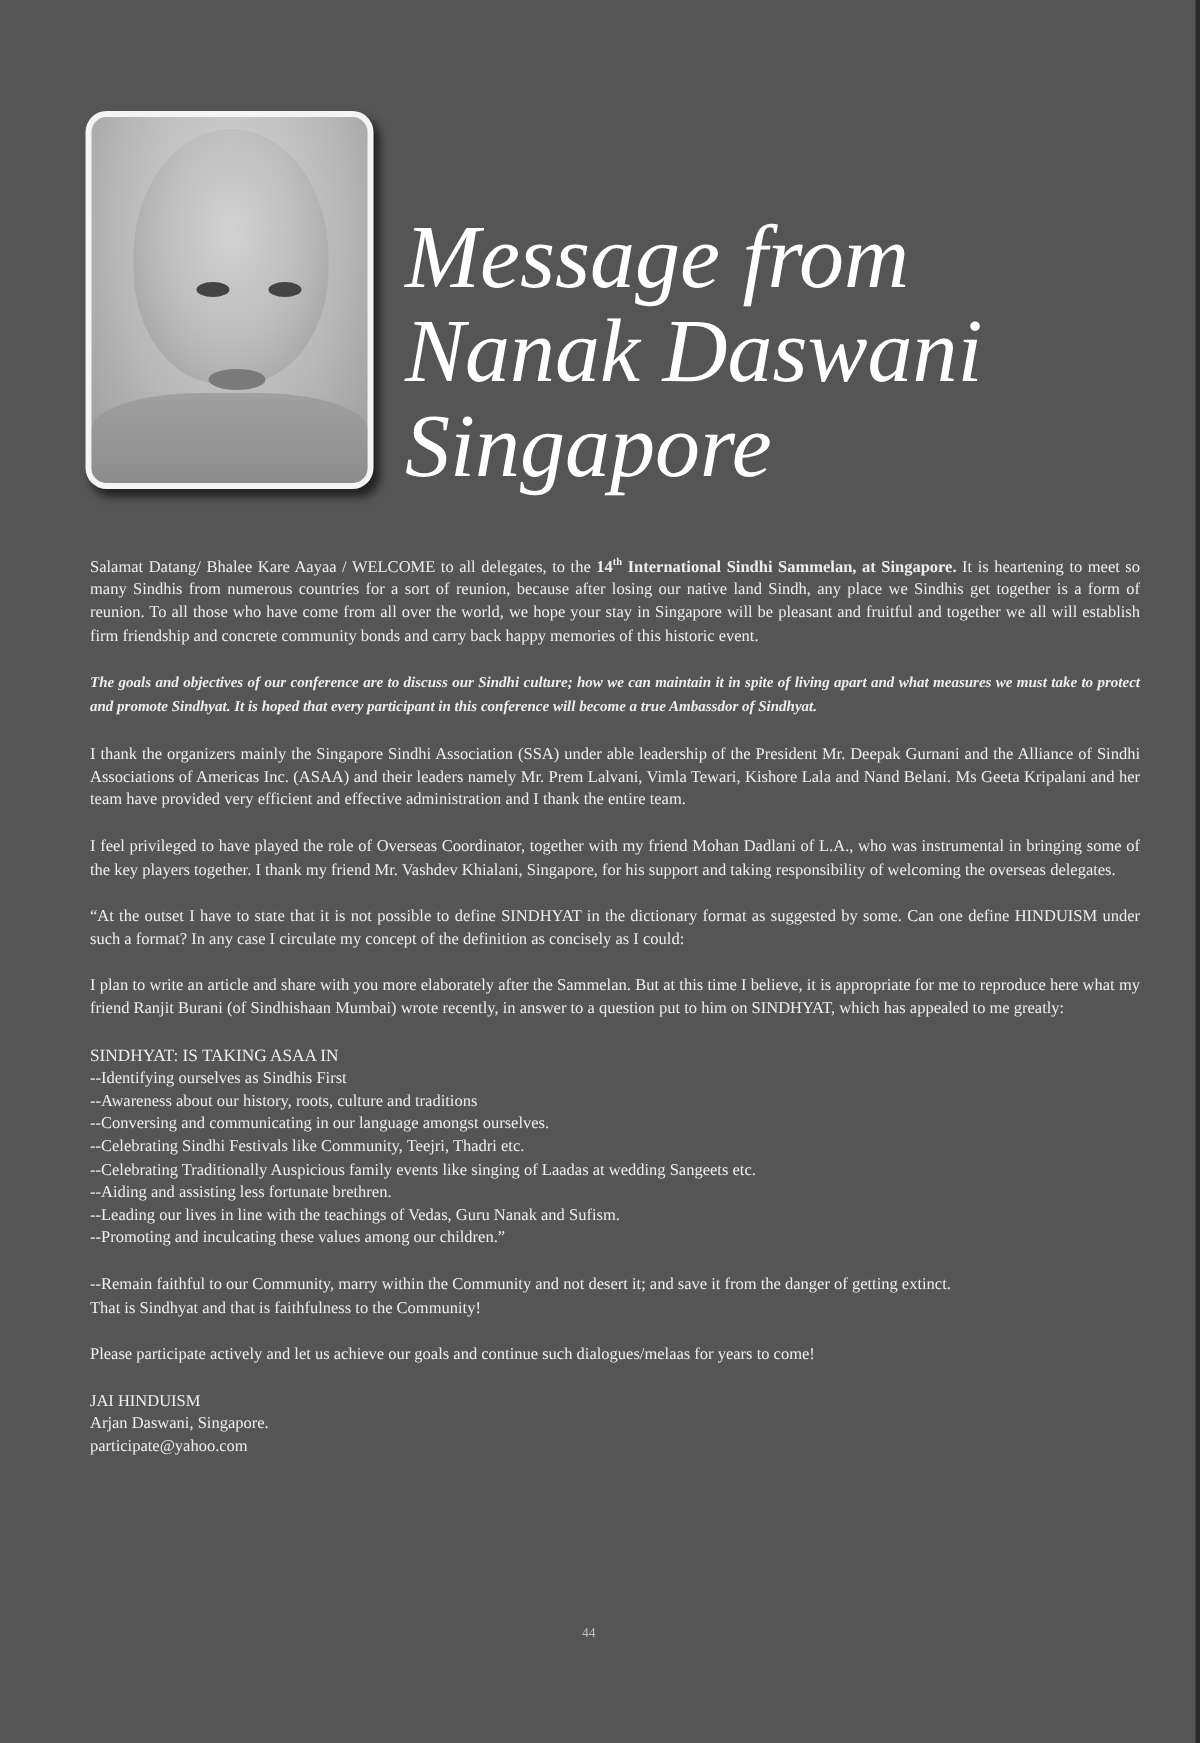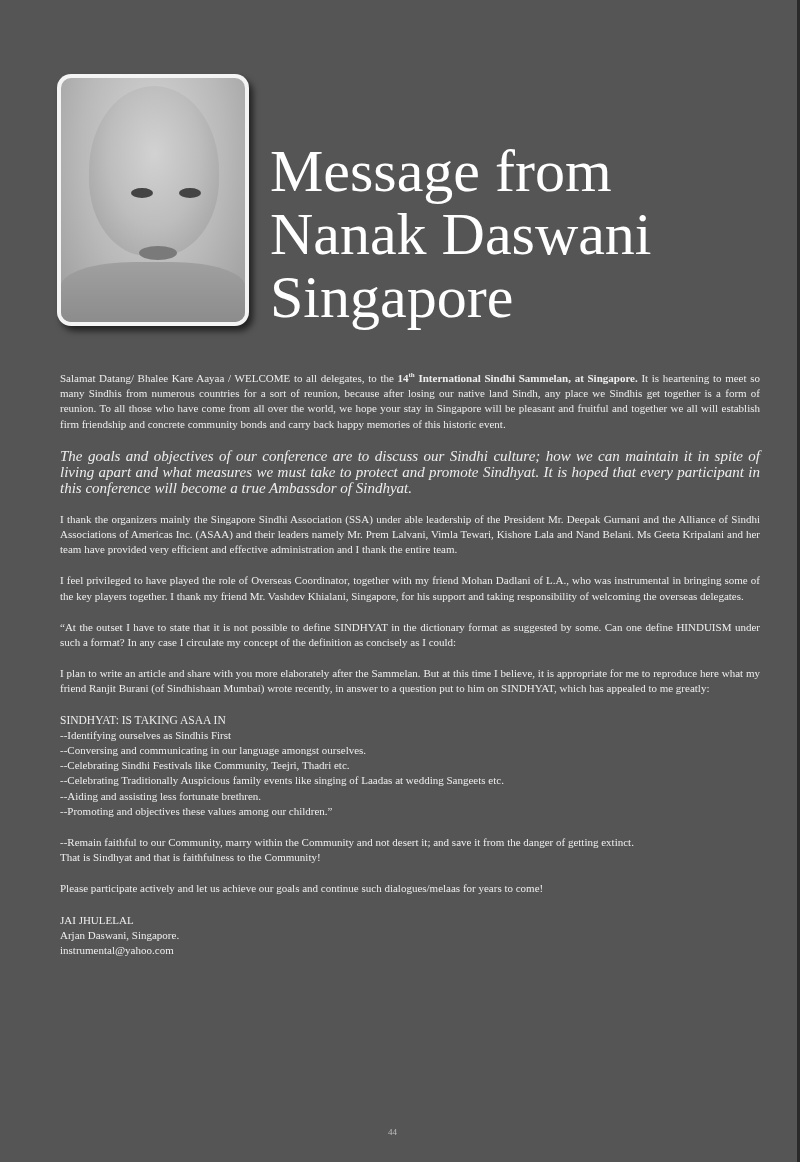--- a/index.html
+++ b/index.html
@@ -41,36 +41,37 @@
       position: absolute; left: 0; right: 0; bottom: 0; height: 60px;
       background: linear-gradient(#a0a0a0, #8c8c8c);
       border-radius: 40% 40% 0 0;
     }
     .title {
       position: absolute; left: 270px; top: 140px;
       font-family: "Liberation Serif", "DejaVu Serif", serif;
       font-size: 60px; line-height: 63px;
       color: #ffffff; font-weight: normal;
       margin: 0;
+      font-style: italic;
     }
     .title span { display: block; }
     .body-text {
       position: absolute; left: 60px; top: 371px; width: 700px;
       font-family: "Liberation Serif", "DejaVu Serif", serif;
       font-size: 11px; line-height: 15.2px;
       color: #eeeeee;
     }
     .body-text p { margin: 0 0 16px 0; text-align: justify; }
-    .body-text .ital { font-style: italic; font-weight: normal; font-size: 15px; line-height: 16px; }
+    .body-text .ital { font-style: italic; font-weight: bold; font-size: 10px; line-height: 16px; }
     .body-text .list-line { display: block; margin: 0; }
     .body-text .block { margin: 0 0 16px 0; }
     .bold { font-weight: bold; }
     sup { font-size: 7px; line-height: 0; }
     .page-num {
-      position: absolute; left: 388px; top: 1127px;
+      position: absolute; left: 388px; top: 1083px;
       font-family: "Liberation Serif", serif; font-size: 9px; color: #bdbdbd;
     }
   </style>
 </head>
 <body>
 
 <div class="page-edge"></div>
 
 <div class="photo-frame">
   <div class="photo">
@@ -97,34 +98,36 @@
 
   <p>I feel privileged to have played the role of Overseas Coordinator, together with my friend Mohan Dadlani of L.A., who was instrumental in bringing some of the key players together.  I thank my friend Mr. Vashdev Khialani, Singapore, for his support and taking responsibility of welcoming the overseas delegates.</p>
 
   <p>“At the outset I have to state that it is not possible to define SINDHYAT in the dictionary format as suggested by some.  Can one define HINDUISM under such a format? In any case I circulate my concept of the definition as concisely as I could:</p>
 
   <p>I plan to write an article and share with you more elaborately after the Sammelan. But at this time I believe, it is appropriate for me to reproduce here what my friend Ranjit Burani (of Sindhishaan Mumbai) wrote recently, in answer to a question put to him on SINDHYAT, which has appealed to me greatly:</p>
 
   <div class="block">
     <span class="list-line" style="font-size:11.5px;">SINDHYAT: IS TAKING ASAA IN</span>
     <span class="list-line">--Identifying ourselves as Sindhis First</span>
+    <span class="list-line">--Awareness about our history, roots, culture and traditions</span>
     <span class="list-line">--Conversing and communicating in our language amongst ourselves.</span>
     <span class="list-line">--Celebrating Sindhi Festivals like Community, Teejri, Thadri etc.</span>
     <span class="list-line">--Celebrating Traditionally Auspicious family events like singing of Laadas at wedding Sangeets etc.</span>
     <span class="list-line">--Aiding and assisting less fortunate brethren.</span>
-    <span class="list-line">--Promoting and objectives these values among our children.”</span>
+    <span class="list-line">--Leading our lives in line with the teachings of Vedas, Guru Nanak and Sufism.</span>
+    <span class="list-line">--Promoting and inculcating these values among our children.”</span>
   </div>
 
   <div class="block">
     <span class="list-line">--Remain faithful to our Community, marry within the Community and not desert it; and save it from the danger of getting extinct.</span>
     <span class="list-line">That is Sindhyat and that is faithfulness to the Community!</span>
   </div>
 
   <p>Please participate actively and let us achieve our goals and continue such dialogues/melaas for years to come!</p>
 
   <div class="block">
-    <span class="list-line">JAI JHULELAL</span>
+    <span class="list-line">JAI HINDUISM</span>
     <span class="list-line">Arjan Daswani, Singapore.</span>
-    <span class="list-line">instrumental@yahoo.com</span>
+    <span class="list-line">participate@yahoo.com</span>
   </div>
 </div>
 
 <div class="page-num">44</div>
 
 </body></html>

